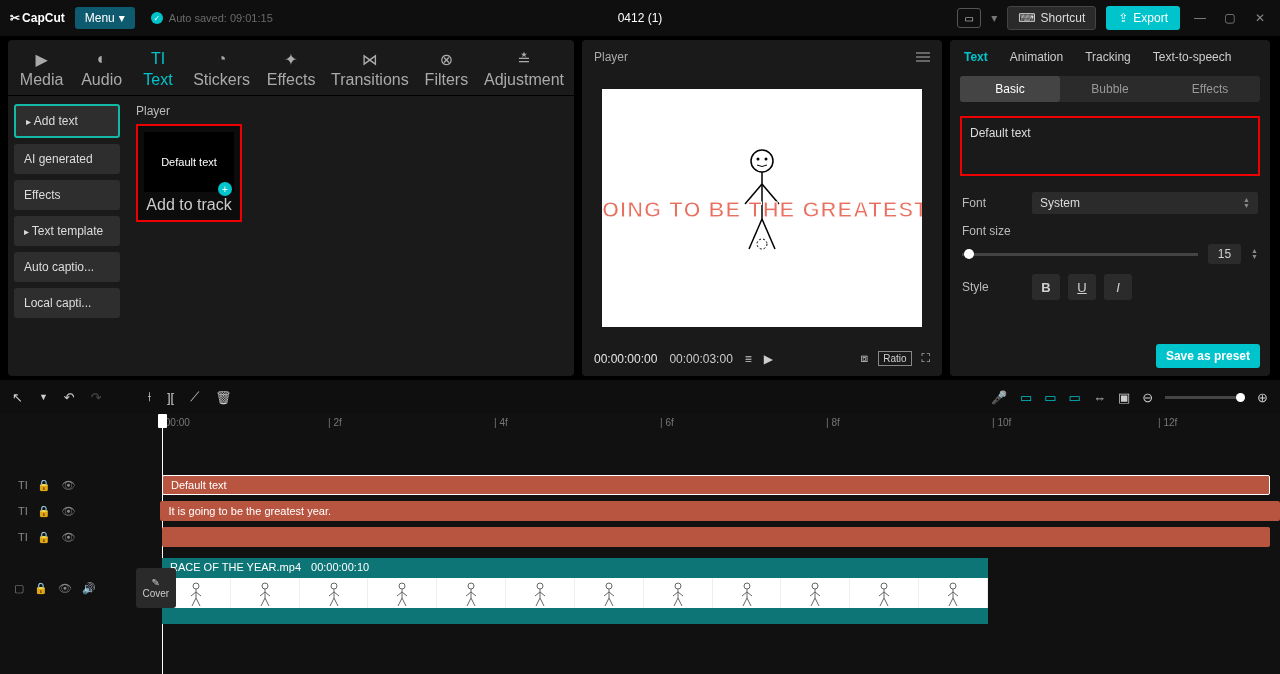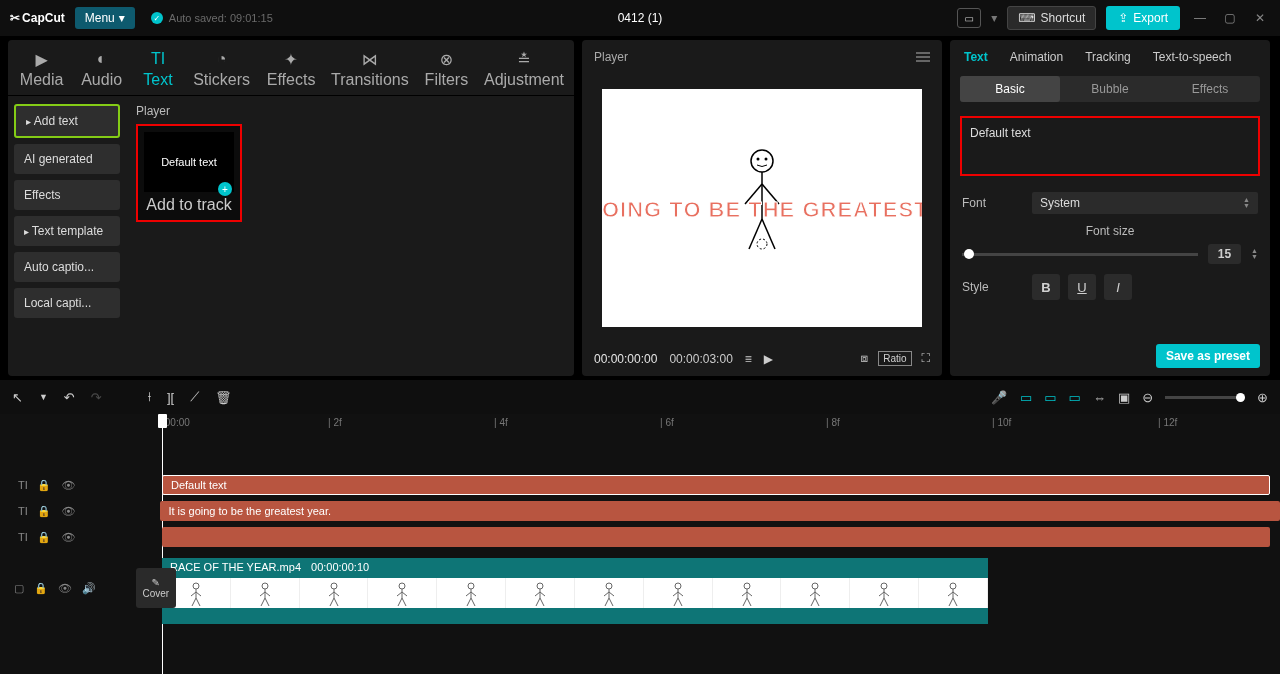--- a/index.html
+++ b/index.html
@@ -18,21 +18,21 @@
 .upper { display:flex; height:344px; padding:4px 8px; gap:8px; }
 .panel-left { width:566px; background:#1a1a1a; border-radius:4px; display:flex; flex-direction:column; }
 .tabstrip { display:flex; padding: 4px 6px 0; gap: 6px; border-bottom:1px solid #000; }
 .tab { display:flex; flex-direction:column; align-items:center; padding:6px 8px; color:#aaa; cursor:pointer; gap:3px; min-width:48px; }
 .tab.active { color:#00c4cc; }
 .tab-ico { font-size:16px; height:18px; display:flex; align-items:center; }
 .tab-lbl { font-size:16px; }
 .left-body { flex:1; display:flex; }
 .sidebar { width:118px; padding:8px 6px; display:flex; flex-direction:column; gap:6px; }
 .side-item { background:#2e2e2e; padding:8px 10px; border-radius:3px; font-size:12px; color:#ddd; white-space:nowrap; overflow:hidden; text-overflow:ellipsis; }
-.side-item.hl { border:2px solid #84cc16; }
+.side-item.hl { border:2px solid #14b8a6; }
 .side-item.expand:before{content:"▸ "; font-size:10px;}
 .preset-area { flex:1; padding:8px 10px; }
 .preset-head { color:#bbb; font-size:12px; margin-bottom:6px; }
 .preset-card { width:106px; border:2px solid #e00; background:#0c0c0c; padding:6px; position:relative; }
 .preset-thumb { height:60px; background:#000; display:flex; align-items:center; justify-content:center; color:#fff; font-size:11px; margin-bottom:4px; }
 .add-plus { width:14px; height:14px; background:#00c4cc; border-radius:50%; color:#fff; font-size:10px; display:flex; align-items:center; justify-content:center; position:absolute; right:8px; bottom:24px; }
 .add-track { text-align:center; font-size:16px; color:#ccc; }
 .panel-mid { width:360px; background:#1a1a1a; border-radius:4px; display:flex; flex-direction:column; }
 .player-head { display:flex; align-items:center; justify-content:space-between; padding:10px 12px; color:#aaa; font-size:12px; }
 .ham { display:flex; flex-direction:column; gap:2px; }
@@ -50,26 +50,26 @@
 .rtabs { display:flex; padding:10px 14px 8px; gap:22px; font-size:12px; }
 .rtab { color:#ccc; }
 .rtab.active { color:#00c4cc; font-weight:600; }
 .subtabs { display:flex; margin:4px 10px; background:#2b2b2b; border-radius:3px; }
 .subtab { flex:1; text-align:center; padding:6px; color:#999; font-size:12px; }
 .subtab.active { background:#444; color:#fff; border-radius:3px; }
 .text-input-box { margin:10px; border:2px solid #e00; height:60px; padding:8px; background:#1a1a1a; color:#ddd; font-size:12px; }
 .prop-row { display:flex; align-items:center; padding:6px 12px; gap:10px; }
 .prop-lbl { width:60px; color:#bbb; font-size:12px; }
 .prop-select { flex:1; background:#2b2b2b; padding:4px 8px; border-radius:2px; display:flex; justify-content:space-between; align-items:center; color:#ddd; }
-.slider-row { padding:4px 12px;text-align:center; }
+.slider-row { padding:4px 12px; }
 .slider-lbl { color:#bbb; font-size:12px; margin-bottom:6px; }
 .slider-body { display:flex; align-items:center; gap:10px; }
 .slider-track { flex:1; height:3px; background:#444; position:relative; }
 .slider-knob { width:10px; height:10px; background:#fff; border-radius:50%; position:absolute; top:-4px; left:2px; }
-.size-val { background:#2b2b2b; padding:3px 10px; border-radius:3px;font-weight:bold; }
+.size-val { background:#2b2b2b; padding:3px 10px; border-radius:3px; }
 .spin { display:flex; flex-direction:column; font-size:7px; line-height:6px; color:#888; }
 .style-btns { display:flex; gap:8px; }
 .style-btn { width:28px; height:26px; background:#2b2b2b; border-radius:3px; display:flex; align-items:center; justify-content:center; font-size:13px; }
 .save-preset { position:absolute; right:10px; bottom:8px; background:#00c4cc; color:#fff; padding:5px 10px; border-radius:3px; font-size:12px; font-weight:700; }
 .toolbar { height:34px; background:#0f0f0f; display:flex; align-items:center; padding:0 12px; gap:16px; }
 .tb-ico { color:#ccc; font-size:13px; }
 .tb-sep { flex:1; }
 .tb-right { display:flex; align-items:center; gap:12px; }
 .zoom-track{ width:80px; height:3px; background:#444; position:relative;}
 .zoom-knob{ width:9px;height:9px;background:#fff;border-radius:50%;position:absolute;right:0;top:-3px;}

